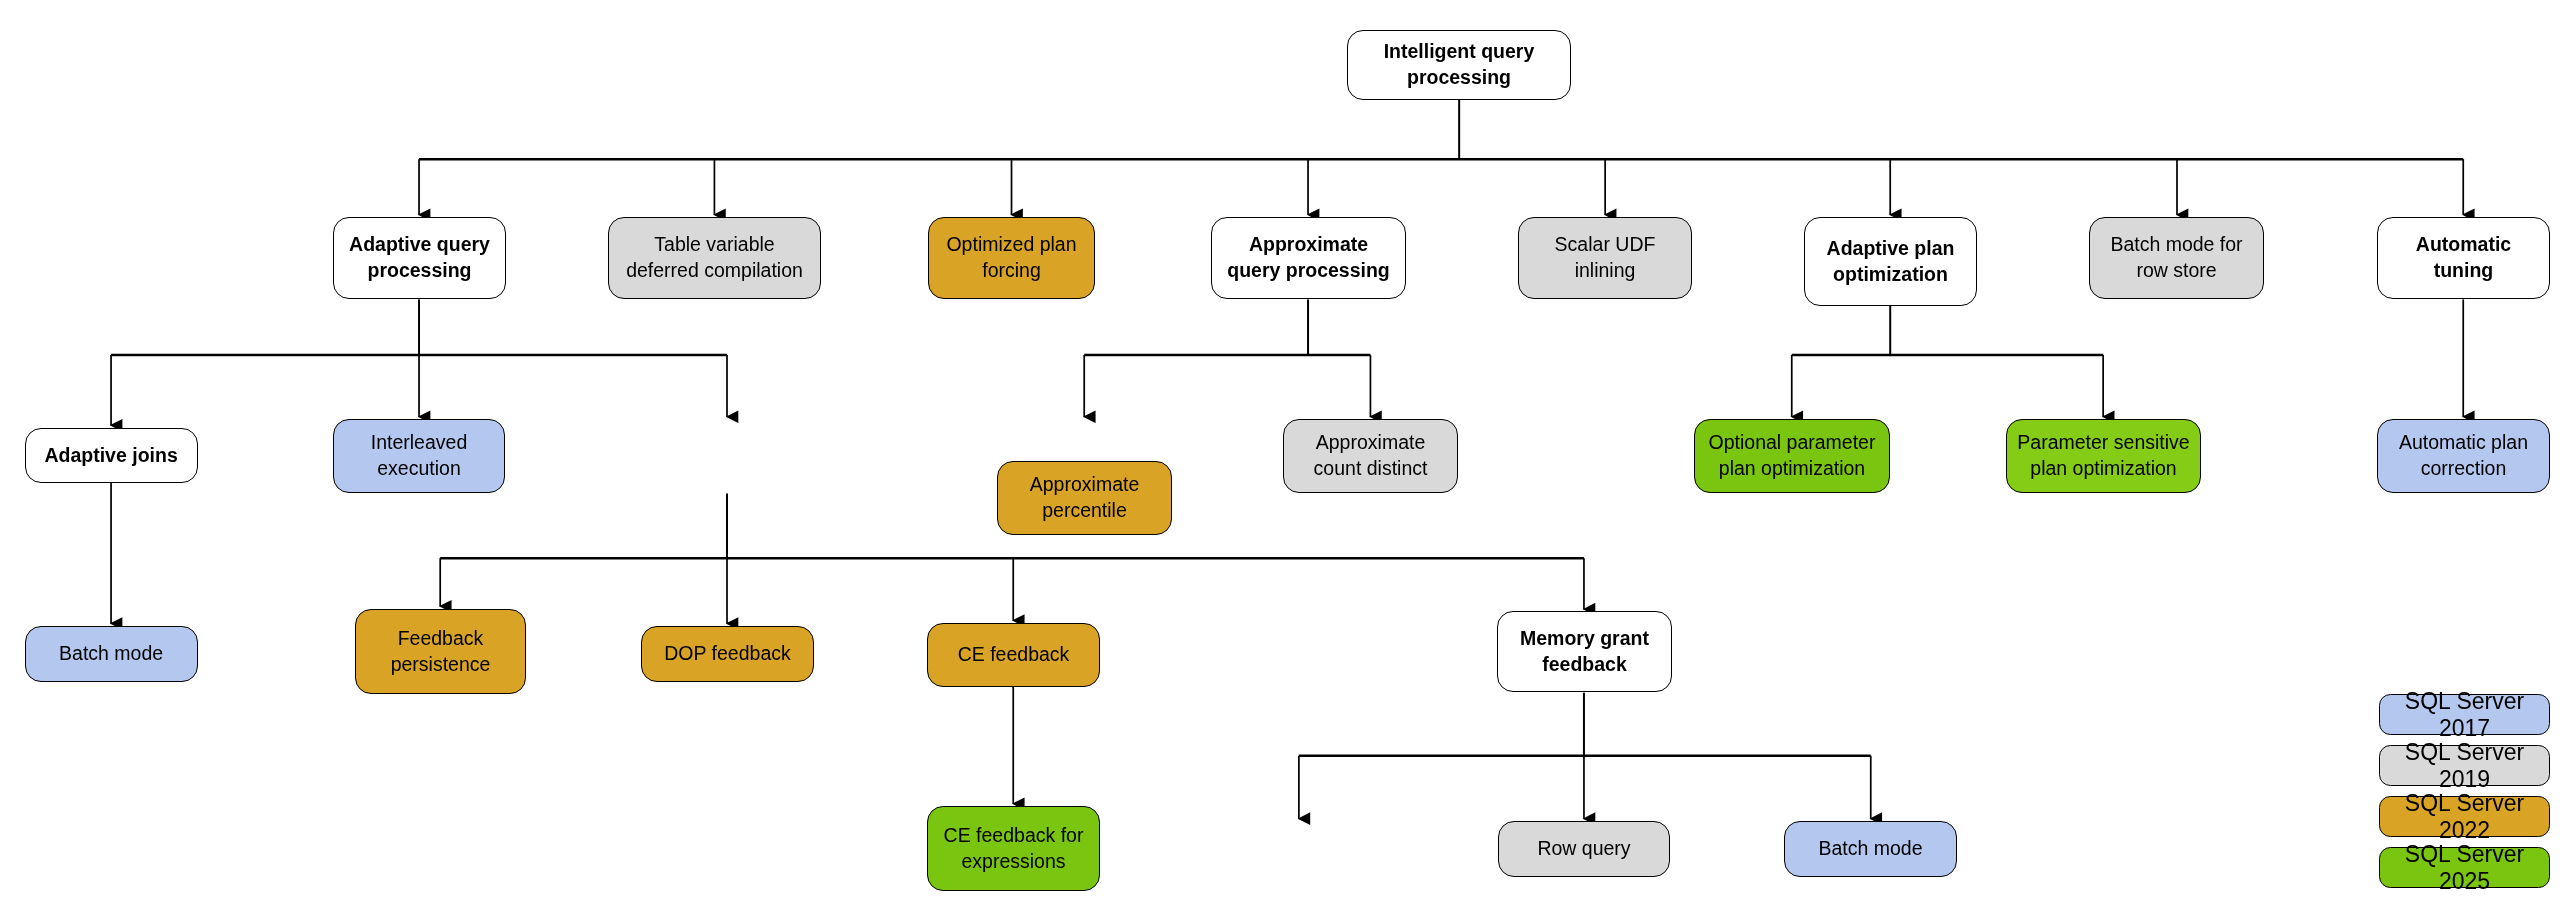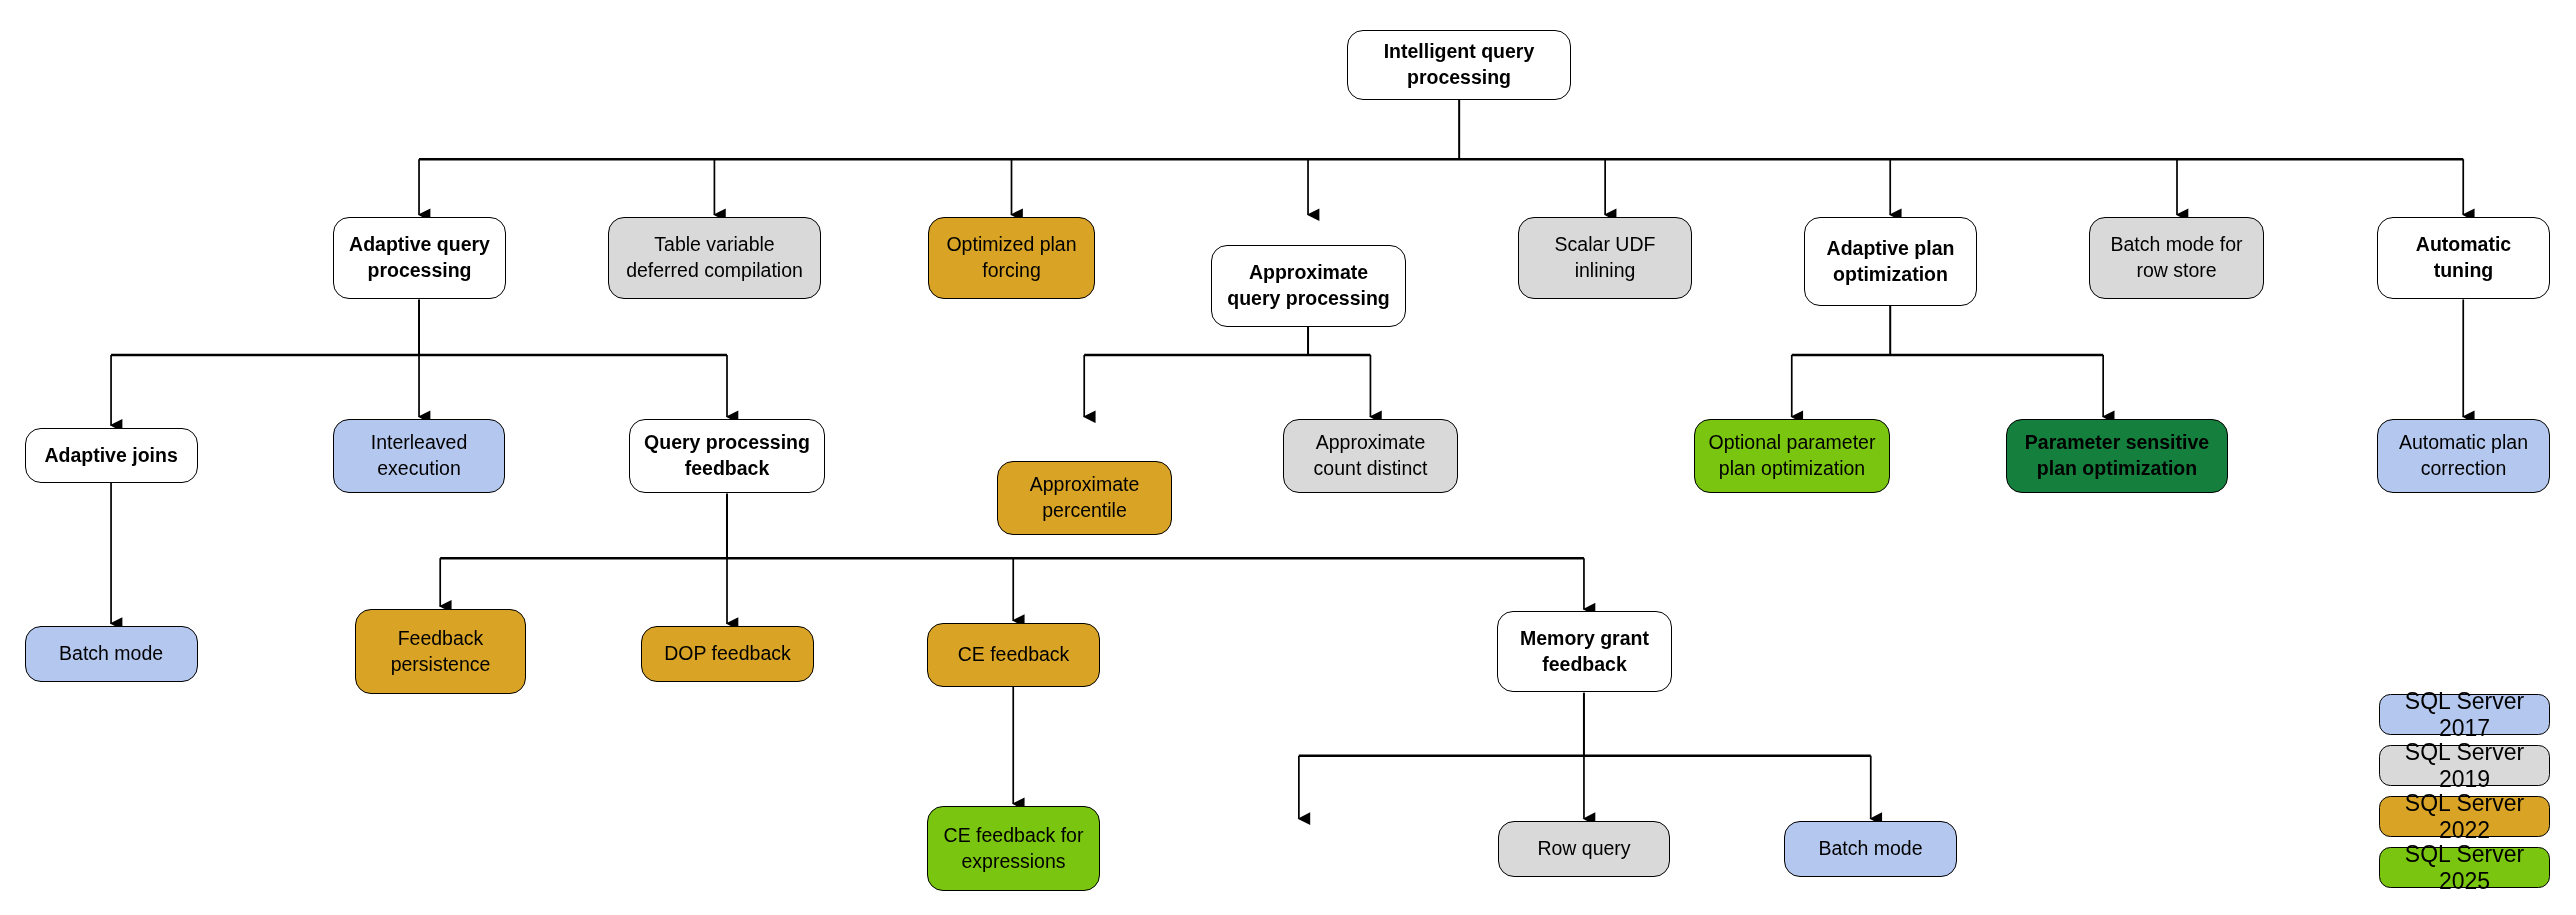--- a/index.html
+++ b/index.html
@@ -110,21 +110,21 @@
 
   <div class="node parent" style="left: 333px; top: 217px; width: 173px; height: 82px; background: rgb(255, 255, 255);">
       <span>Adaptive query processing</span>
     </div>
   <div class="node" style="left: 608px; top: 217px; width: 213px; height: 82px; background: rgb(217, 217, 217);">
       <span>Table variable deferred compilation</span>
     </div>
   <div class="node" style="left: 928px; top: 217px; width: 167px; height: 82px; background: rgb(217, 164, 38);">
       <span>Optimized plan forcing</span>
     </div>
-  <div class="node parent" style="left: 1211px; top: 217px; width: 195px; height: 82px; background: rgb(255, 255, 255); margin-top: 28px;">
+  <div class="node parent" style="left: 1211px; top: 217px; width: 195px; height: 82px; background: rgb(255, 255, 255);">
       <span>Approximate query processing</span>
     </div>
   <div class="node" style="left: 1518px; top: 217px; width: 174px; height: 82px; background: rgb(217, 217, 217);">
       <span>Scalar UDF inlining</span>
     </div>
   <div class="node parent" style="left: 1804px; top: 217px; width: 173px; height: 89px; background: rgb(255, 255, 255);">
       <span>Adaptive plan optimization</span>
     </div>
   <div class="node" style="left: 2089px; top: 217px; width: 175px; height: 82px; background: rgb(217, 217, 217);">
       <span>Batch mode for row store</span>
@@ -132,33 +132,30 @@
   <div class="node parent" style="left: 2377px; top: 217px; width: 173px; height: 82px; background: rgb(255, 255, 255);">
       <span>Automatic tuning</span>
     </div>
 
   <div class="node parent" style="left: 24.6px; top: 428px; width: 173px; height: 55px; background: rgb(255, 255, 255);">
       <span>Adaptive joins</span>
     </div>
   <div class="node" style="left: 333px; top: 419px; width: 172px; height: 74px; background: rgb(180, 199, 238);">
       <span>Interleaved execution</span>
     </div>
-  <div class="node parent" style="left: 629px; top: 419px; width: 196px; height: 74px; background: rgb(255, 255, 255);">
-      <span>Query processing feedback</span>
-    </div>
   <div class="node" style="left: 997px; top: 419px; width: 175px; height: 74px; background: rgb(217, 164, 38); margin-top: 42px;">
       <span>Approximate percentile</span>
     </div>
   <div class="node" style="left: 1283px; top: 419px; width: 175px; height: 74px; background: rgb(217, 217, 217);">
       <span>Approximate count distinct</span>
     </div>
   <div class="node" style="left: 1694px; top: 419px; width: 196px; height: 74px; background: rgb(121, 197, 16);">
       <span>Optional parameter plan optimization</span>
     </div>
-  <div class="node" style="left: 2006px; top: 419px; width: 222px; height: 74px; background: #15803d; font-weight: bold;">
+  <div class="node" style="left: 2006px; top: 419px; width: 195px; height: 74px; background: #84cc16;">
       <span>Parameter sensitive plan optimization</span>
     </div>
   <div class="node" style="left: 2377px; top: 419px; width: 173px; height: 74px; background: rgb(180, 199, 238);">
       <span>Automatic plan correction</span>
     </div>
 
   <div class="node" style="left: 24.6px; top: 626px; width: 173px; height: 56px; background: rgb(180, 199, 238);">
       <span>Batch mode</span>
     </div>
   <div class="node" style="left: 355px; top: 609px; width: 171px; height: 85px; background: rgb(217, 164, 38);">

